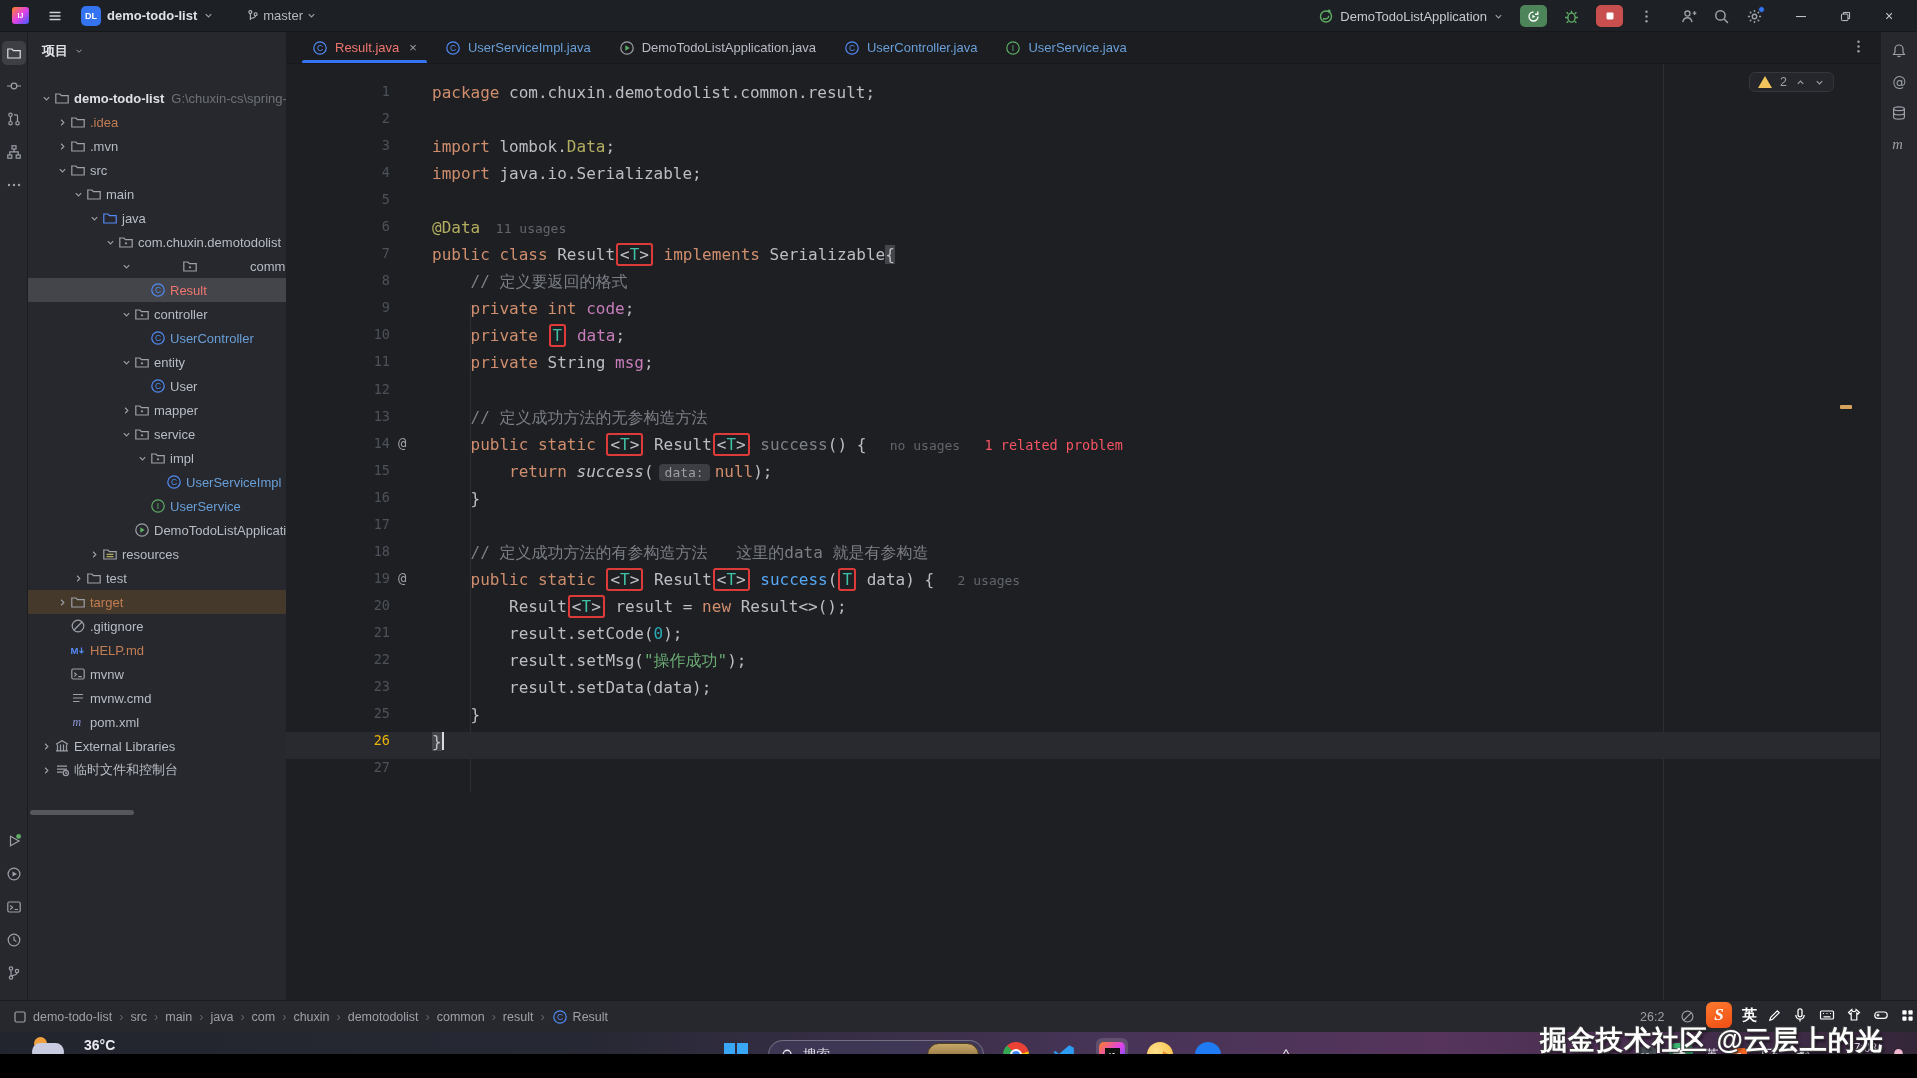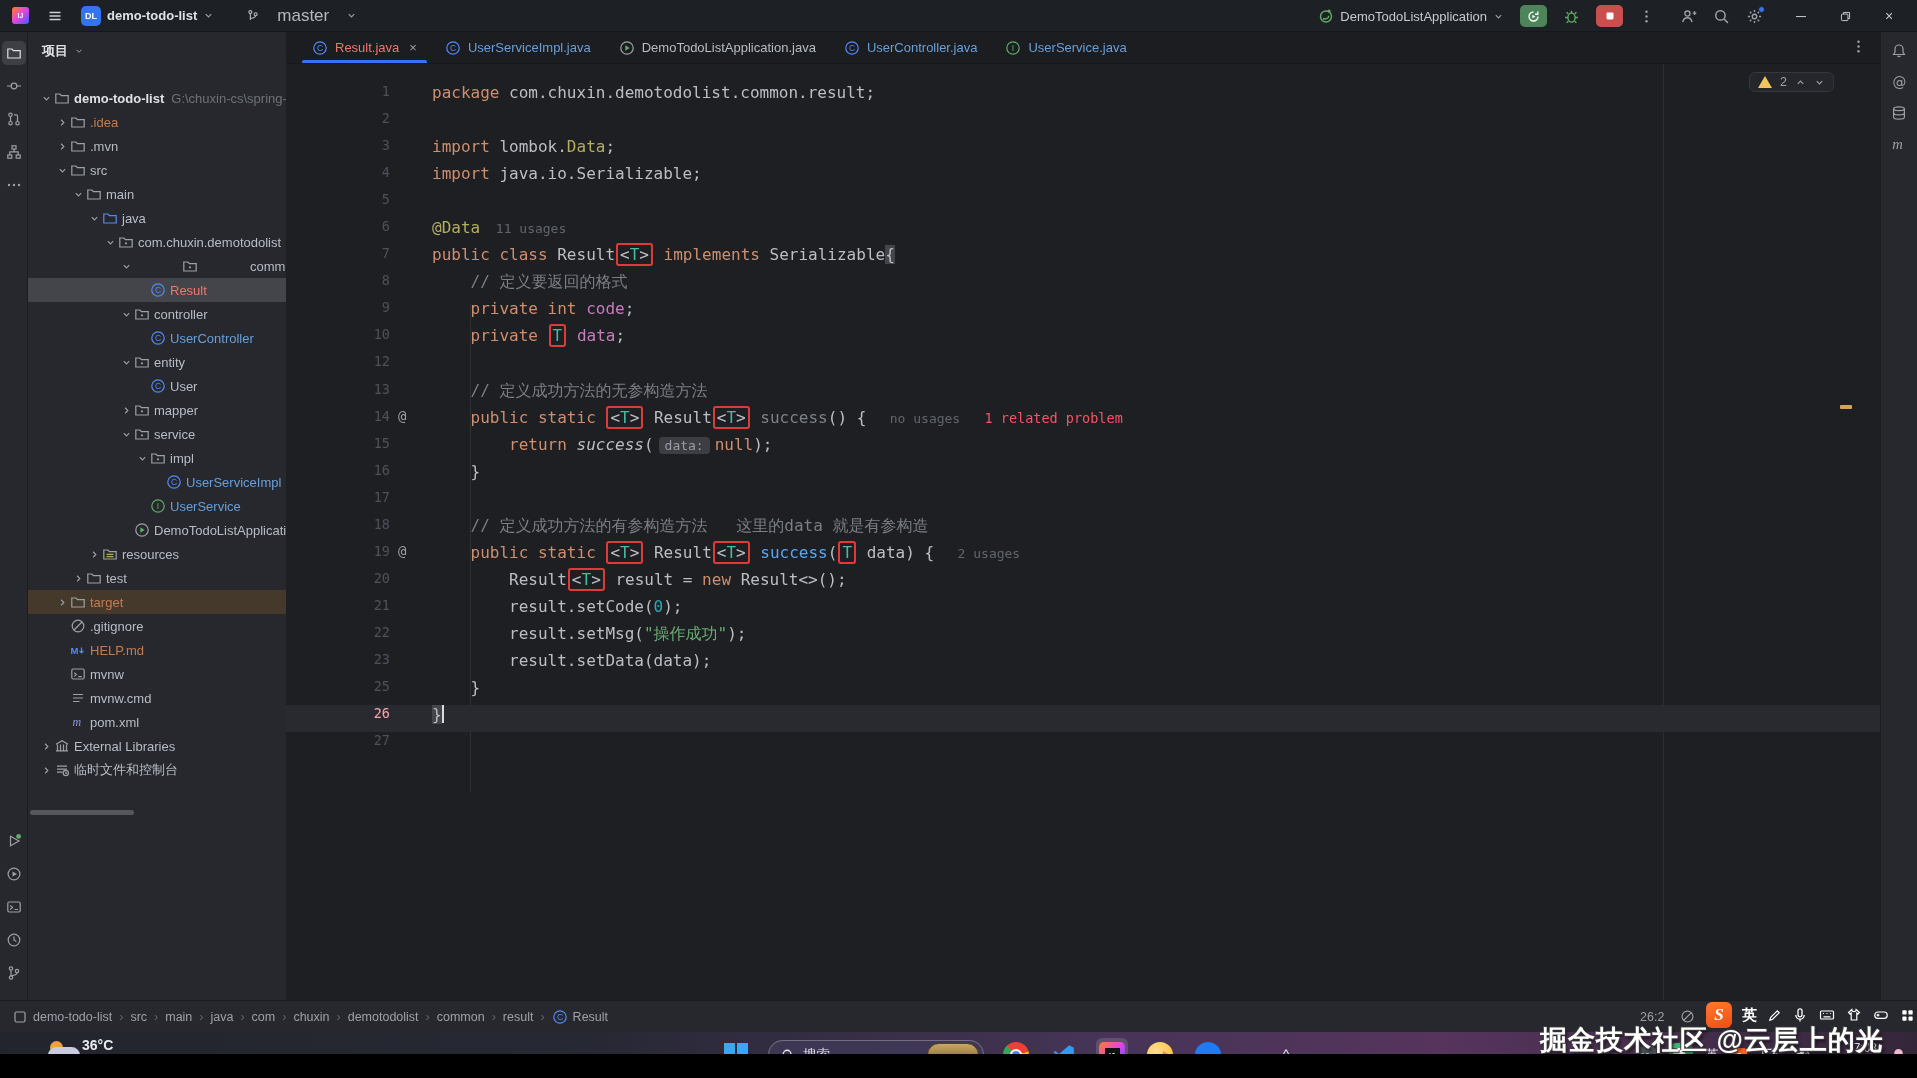--- a/index.html
+++ b/index.html
@@ -8,21 +8,21 @@
   .screen { position:relative; width:1917px; height:1054px; overflow:hidden; background:#1e1f23; }
 
   
   .titlebar { position:absolute; left:0; top:0; width:1917px; height:32px; background:#1d2024; border-bottom:1px solid #141619; display:flex; align-items:center; }
   .tb-left { display:flex; align-items:center; gap:18px; padding-left:12px; }
   .ij-logo { width:17px; height:17px; border-radius:3px; background:linear-gradient(135deg,#fc801d,#e343e6 50%,#3b5bfb); display:flex; align-items:center; justify-content:center; }
   .ij-logo b { font-size:7px; color:#fff; }
   .tb-ic { color:#ced0d6; display:flex; align-items:center; }
   .dl-badge { width:20px; height:20px; border-radius:5px; background:#3574f0; color:#fff; font-size:9px; font-weight:bold; display:flex; align-items:center; justify-content:center; }
   .tb-proj { display:flex; align-items:center; gap:6px; color:#dfe1e5; font-size:13px; font-weight:600; }
-  .tb-branch { display:flex; align-items:center; gap:17px; color:#b4b8bf; font-size:17px; margin-left:14px; }
+  .tb-branch { display:flex; align-items:center; gap:3px; color:#b4b8bf; font-size:13px; margin-left:14px; }
   .chev { color:#9da0a8; }
   .tb-right { position:absolute; right:0; top:0; height:32px; display:flex; align-items:center; gap:16px; padding-right:14px; }
   .runcfg { display:flex; align-items:center; gap:6px; color:#c6c9cf; font-size:13px; }
   .btn-run { width:27px; height:22px; border-radius:5px; background:#4d8459; display:flex; align-items:center; justify-content:center; }
   .btn-stop { width:27px; height:22px; border-radius:5px; background:#c94f4f; display:flex; align-items:center; justify-content:center; }
   .tb-tool { color:#9da0a8; display:flex; align-items:center; position:relative; }
   .gear-dot { position:absolute; right:-2px; top:-2px; width:7px; height:7px; border-radius:50%; background:#3574f0; border:1px solid #1d2024; }
   .winbtn { color:#c6c9cf; font-size:14px; width:28px; text-align:center; }
 
   
@@ -52,21 +52,21 @@
   .tabbar { height:32px; background:#1b1d21; border-bottom:1px solid #17191c; display:flex; align-items:stretch; padding-left:12px; position:relative; }
   .tab { display:flex; align-items:center; gap:7px; padding:0 14px; font-size:13px; color:#9da0a8; position:relative; }
   .tab .tname.blue { color:#6a9fd8; } .tab .tname.err { color:#ef756e; } .tab .tname.plain { color:#b8bcc4; }
   .tab.active::after { content:""; position:absolute; left:4px; right:4px; bottom:0; height:3px; background:#3574f0; border-radius:2px 2px 0 0; }
   .tab .x { color:#9da0a8; font-size:13px; margin-left:3px; }
   .tab-more { position:absolute; right:14px; top:7px; color:#9da0a8; }
   .codewrap { position:relative; height:936px; overflow:hidden; padding-top:19px; }
   .crow { height:27.05px; line-height:27.05px; display:flex; position:relative; }
   .crow.cur { background:#282a30; }
   .gn { width:104px; flex:none; text-align:right; color:#4d525a; font:13.5px "DejaVu Sans Mono",monospace; }
-  .crow.cur .gn { color:#fca5a5; }
+  .crow.cur .gn { color:#eab308; }
   .gi { width:28px; flex:none; padding-left:8px; color:#9da0a8; font:14px "DejaVu Sans Mono",monospace; }
   .ct { margin-left:14px; white-space:pre; font:16px "DejaVu Sans Mono",monospace; color:#bcbec4; }
   .kw{color:#cf8e6d} .id{color:#bcbec4} .fld{color:#c77dbb} .cmt{color:#7a7e85}
   .str{color:#6aab73} .num{color:#2aacb8} .ann{color:#b3ae60} .typ{color:#3fbfa4}
   .mth{color:#56a8f5} .mthu{color:#7d8188} .itl{font-style:italic;color:#bcbec4}
   .hint{color:#61656c;font-size:13px} .err2{color:#f75464;font-size:13.5px}
   .bmatch{background:#43454a}
   .redbox{box-shadow:0 0 0 2px #dd3b39; border-radius:1px; padding:0 2px; margin:0 3px;}
   .inlay{background:#3c3e43;color:#9b9ea5;border-radius:4px;padding:1px 6px;font-size:13px;margin:0 5px;}
   .caret{display:inline-block;width:2px;height:18px;background:#d8dbe0;vertical-align:-3px;}
@@ -78,21 +78,21 @@
 
   
   .statusbar{position:absolute;left:0;top:1000px;width:1917px;height:32px;background:#26282d;border-top:1px solid #1a1c1f;display:flex;align-items:center;color:#9da0a8;font-size:12.5px;}
   .crumbs{display:flex;align-items:center;gap:7px;padding-left:12px;}
   .crumb{display:flex;align-items:center;gap:5px;}
   .csep{color:#63666d;}
   .sb-right{position:absolute;left:1640px;display:flex;align-items:center;gap:16px;}
 
   
   .taskbar{position:absolute;left:0;top:1032px;width:1917px;height:46px;background:linear-gradient(90deg,#22252d 0%,#262833 30%,#473457 58%,#56345c 75%,#432c4b 90%,#342639 100%);}
-  .weather{position:absolute;left:48px;top:5px;display:flex;align-items:flex-end;gap:0;color:#e8eaef;}
+  .weather{position:absolute;left:32px;top:5px;display:flex;align-items:flex-start;gap:18px;color:#e8eaef;}
   .wicon{width:34px;height:26px;position:relative;}
   .wsun{position:absolute;left:2px;top:0;width:13px;height:13px;border-radius:50%;background:#f0a03c;}
   .wcloud{position:absolute;left:0px;top:6px;width:32px;height:17px;border-radius:10px;background:#c9cbe0;}
   .wtemp{font-size:14px;font-weight:700;line-height:16px;}
   .wdesc{font-size:12px;color:#cfd2da;line-height:14px;}
   .tcenter{position:absolute;left:720px;top:0;height:46px;display:flex;align-items:center;gap:16px;}
   .tkicon{width:32px;height:34px;display:flex;align-items:center;justify-content:center;position:relative;border-radius:6px;}
   .tkicon.run::after{content:"";position:absolute;bottom:-3px;left:13px;width:6px;height:3px;border-radius:2px;background:#9aa0ad;}
   .tkicon.activeapp{background:rgba(255,255,255,.14);}
   .tkicon.activeapp::after{width:14px;left:9px;background:#c9cfdb;}
@@ -835,20 +835,25 @@
             <span class="gn">9</span>
             <span class="gi"></span>
             <span class="ct"><span class="id">    </span><span class="kw">private int</span><span class="id"> </span><span class="fld">code</span><span class="id">;</span></span>
           </div>
           <div class="crow">
             <span class="gn">10</span>
             <span class="gi"></span>
             <span class="ct"><span class="id">    </span><span class="kw">private</span><span class="id"> </span><span class="redbox"><span class="typ">T</span></span><span class="id"> </span><span class="fld">data</span><span class="id">;</span></span>
           </div>
           <div class="crow">
+            <span class="gn">11</span>
+            <span class="gi"></span>
+            <span class="ct"><span class="id">    </span><span class="kw">private</span><span class="id"> String </span><span class="fld">msg</span><span class="id">;</span></span>
+          </div>
+          <div class="crow">
             <span class="gn">12</span>
             <span class="gi"></span>
             <span class="ct"></span>
           </div>
           <div class="crow">
             <span class="gn">13</span>
             <span class="gi"></span>
             <span class="ct"><span class="cmt">    // 定义成功方法的无参构造方法</span></span>
           </div>
           <div class="crow">

